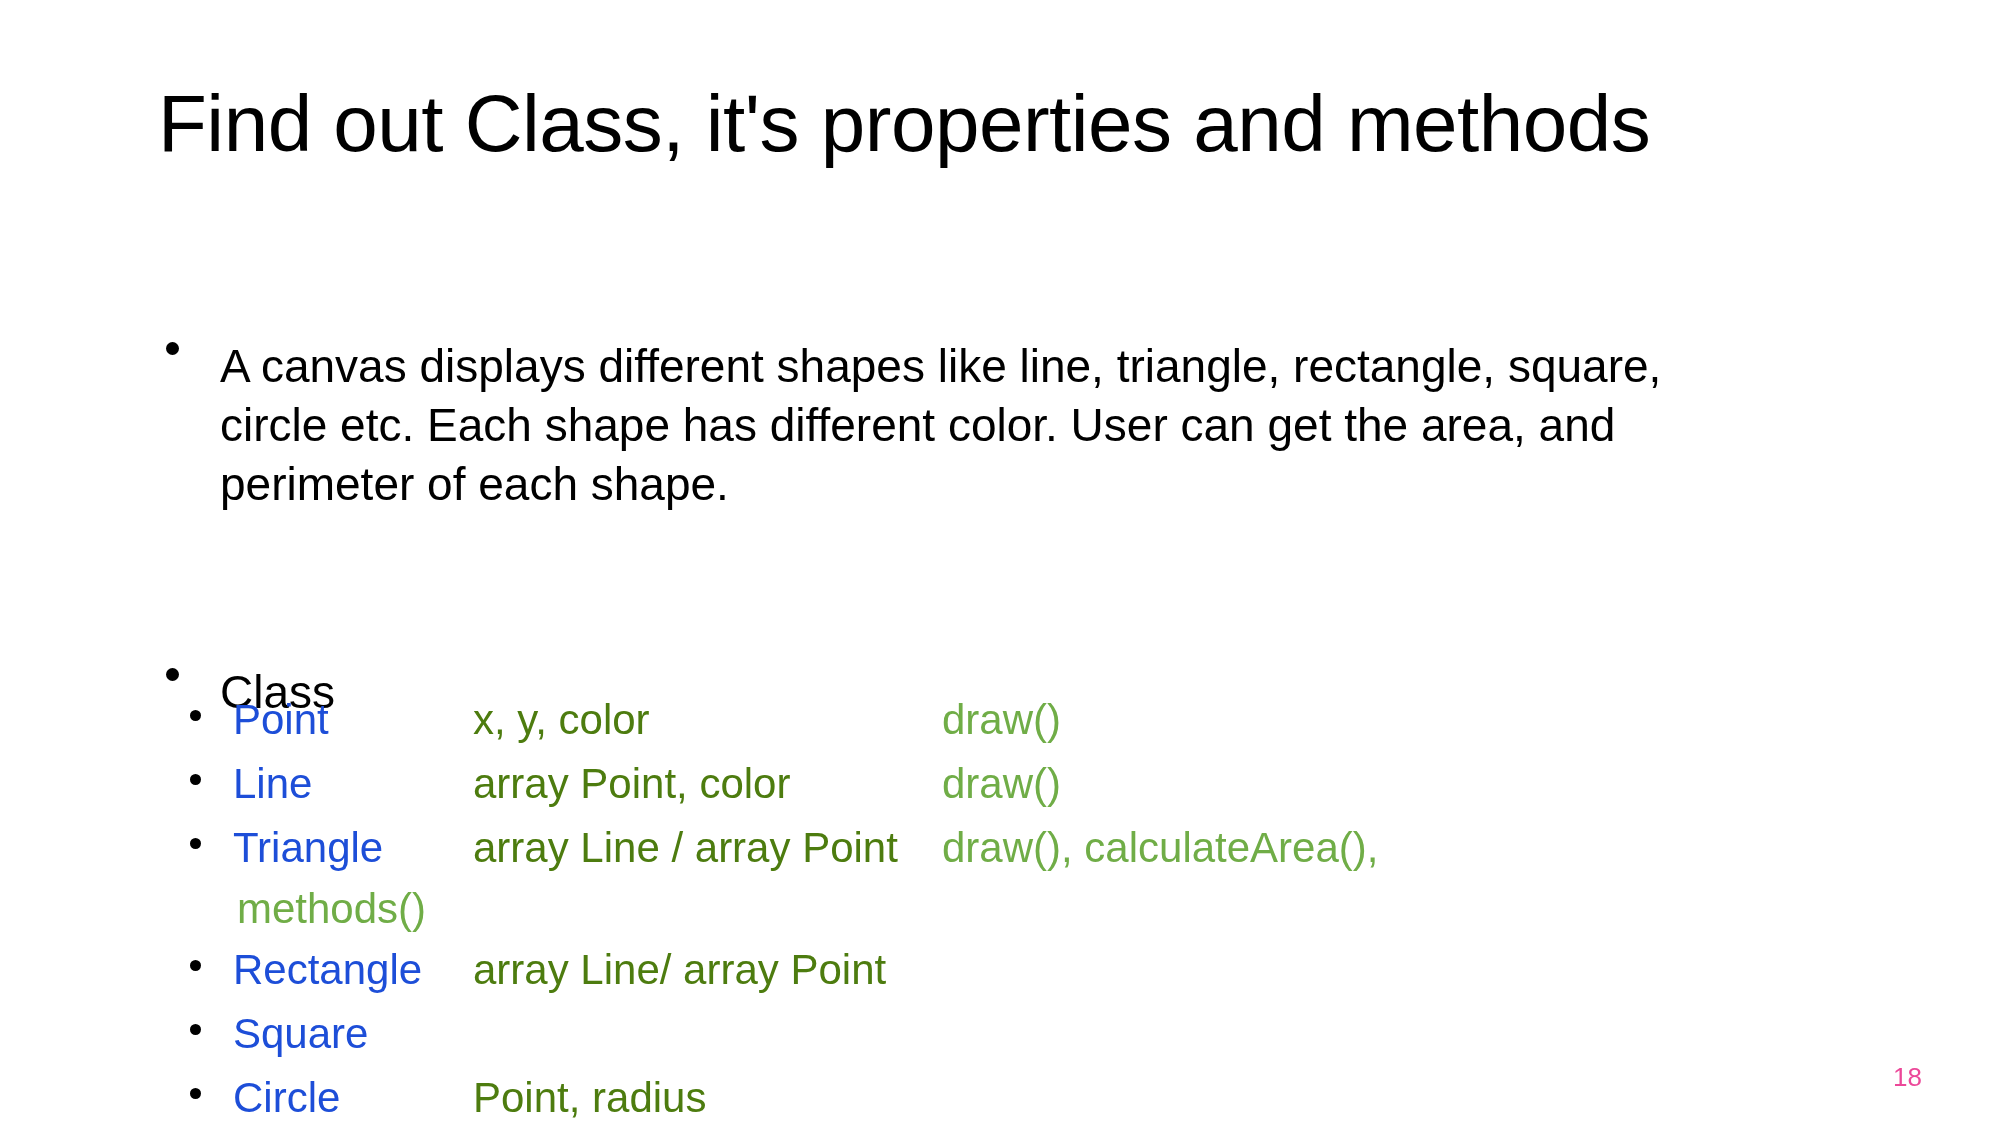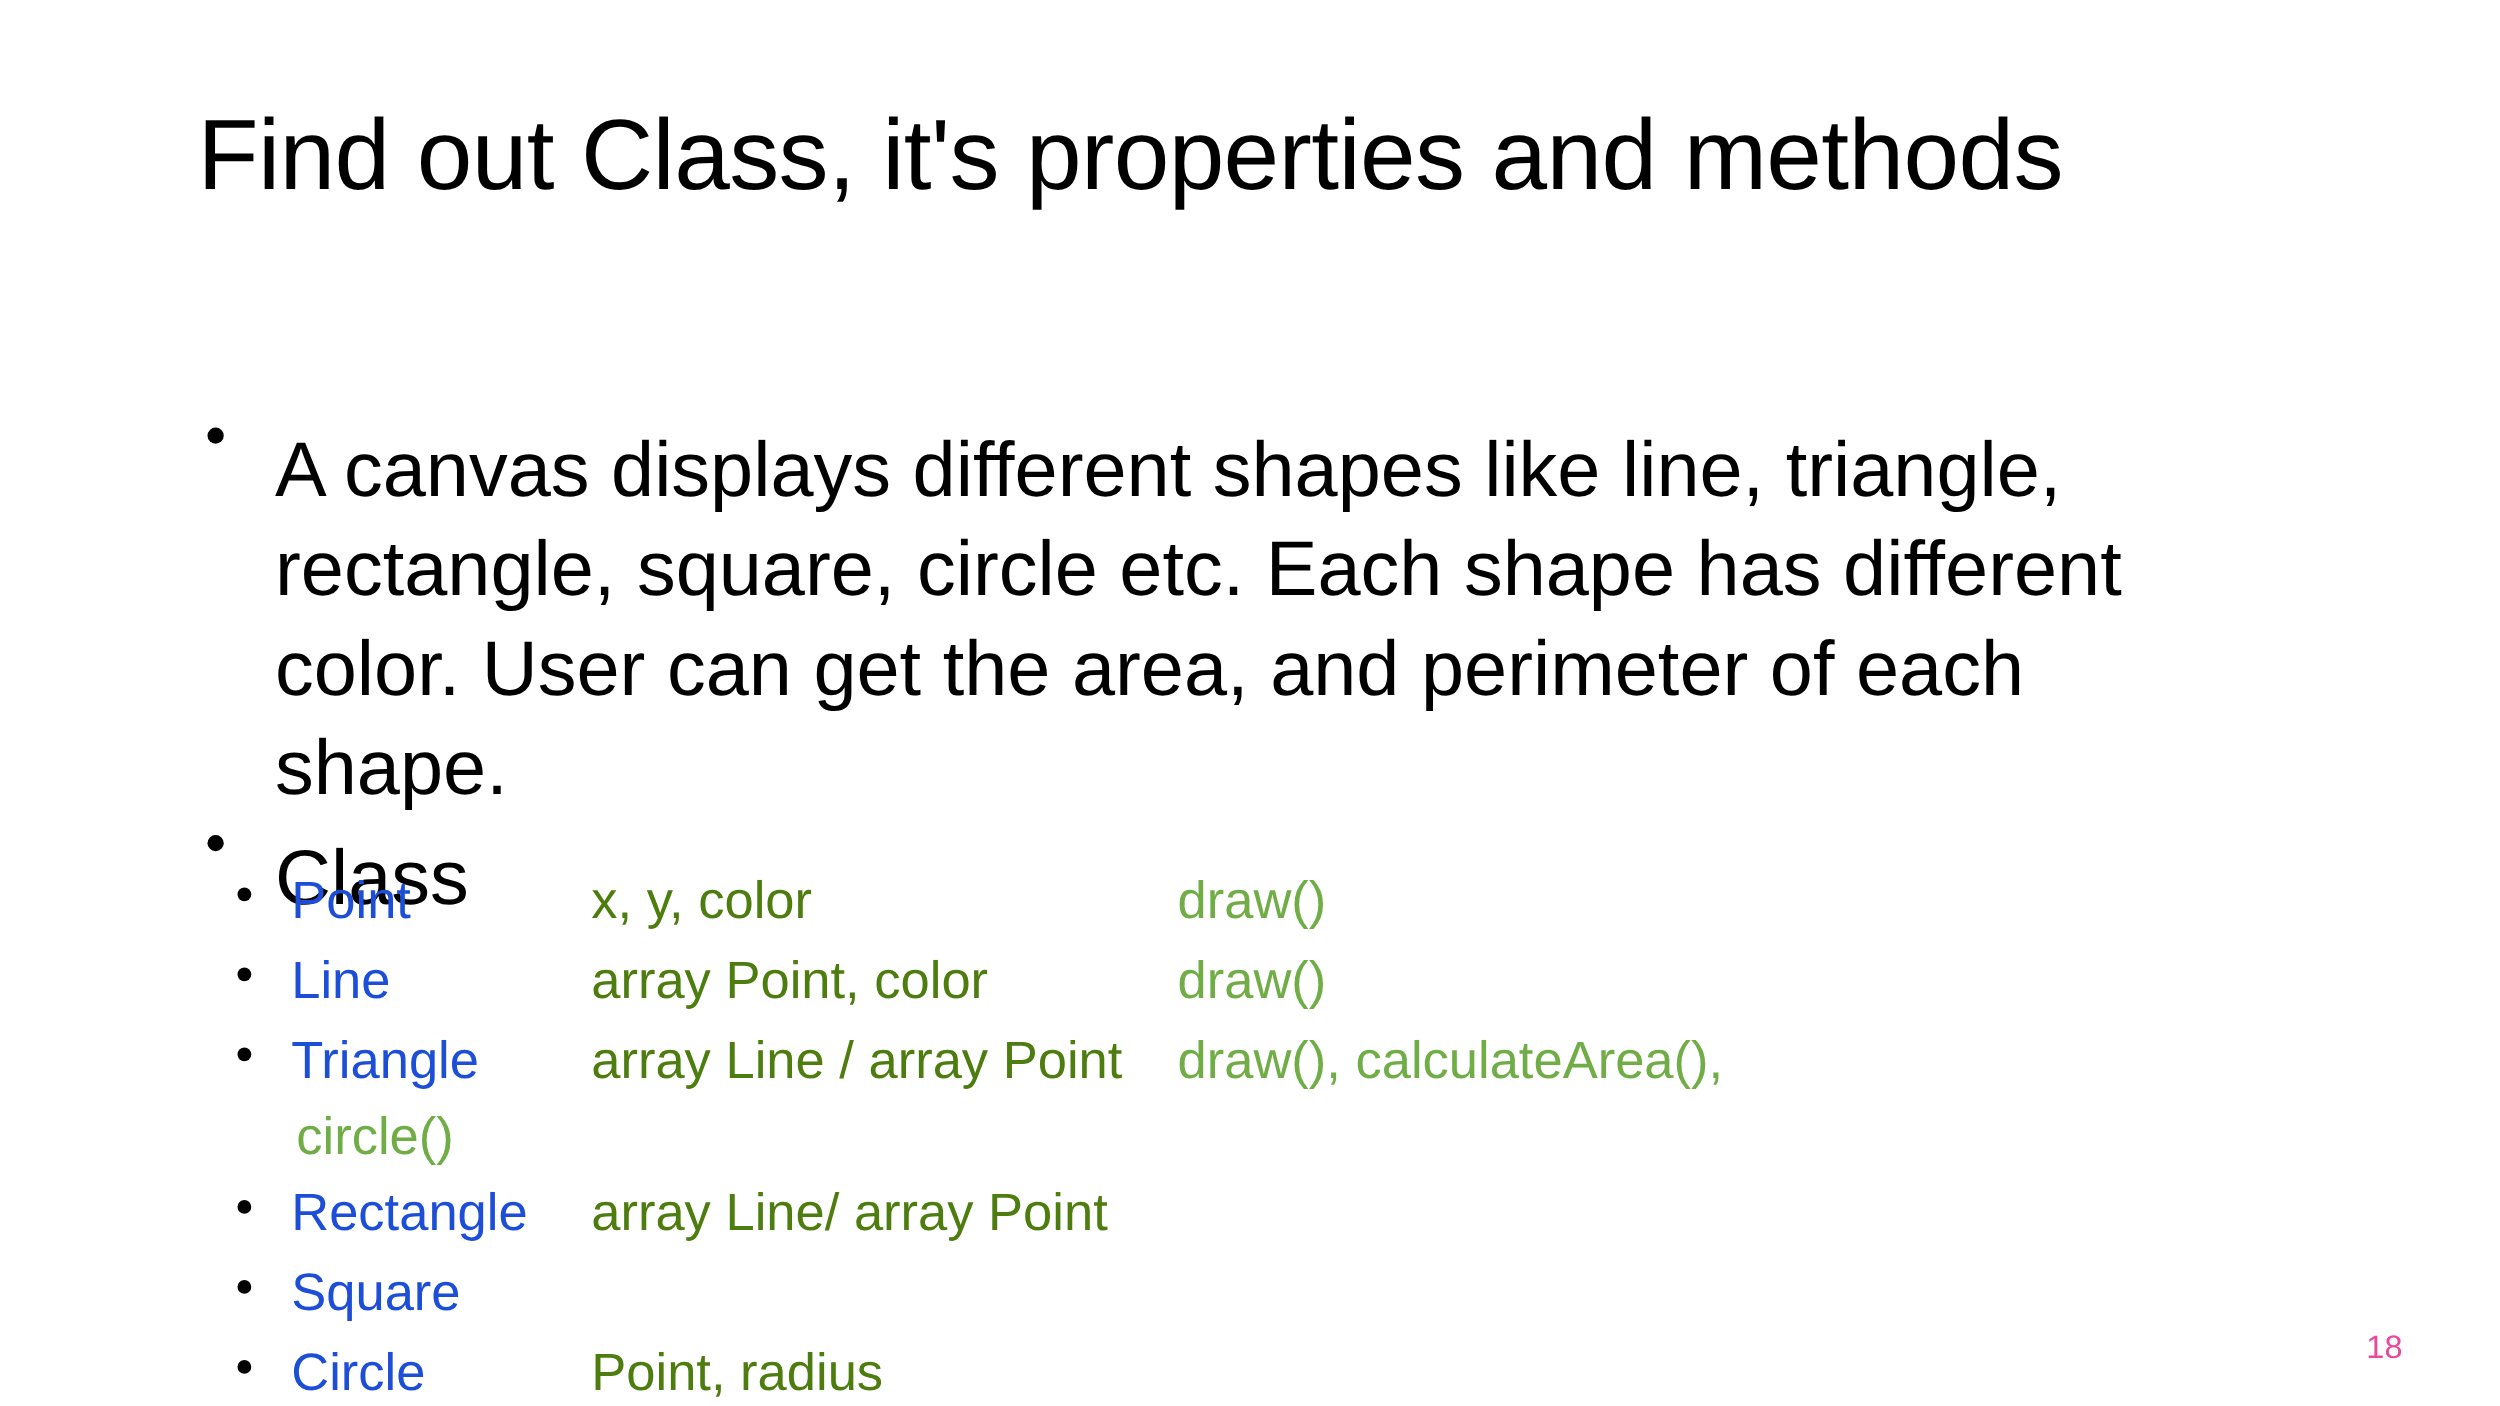--- a/index.html
+++ b/index.html
@@ -51,21 +51,21 @@
     left: 8px;
     top: 0.32em;
     width: 13px;
     height: 13px;
     border-radius: 50%;
     background: #000000;
   }
   .l1 .l1-text {
     display: block;
     margin-left: 62px;
-    font-size: 62px;
+    font-size: 46px;
     line-height: 1.28;
     color: #000000;
   }
 
   #para1 { top: 337px; width: 1620px; }
   #classblk { top: 623px; margin-top: 40px; }
 
   
   .l2-list {
     position: absolute;
@@ -163,21 +163,21 @@
       </div>
 
       <div class="l2-row">
         <span class="bullet2"></span>
         <div class="row-line">
           <span class="cell c-name">Triangle</span>
           <span class="cell c-methods">draw(), calculateArea(),</span>
           <span class="cell c-props">array Line / array Point</span>
         </div>
         <div class="cont-line">
-          <span class="c-cont">circle()</span>
+          <span class="c-cont">methods()</span>
         </div>
       </div>
 
       <div class="l2-row">
         <span class="bullet2"></span>
         <div class="row-line">
           <span class="cell c-name">Rectangle</span>
           <span class="cell c-props">array Line/ array Point</span>
           <span class="cell c-methods"></span>
         </div>

